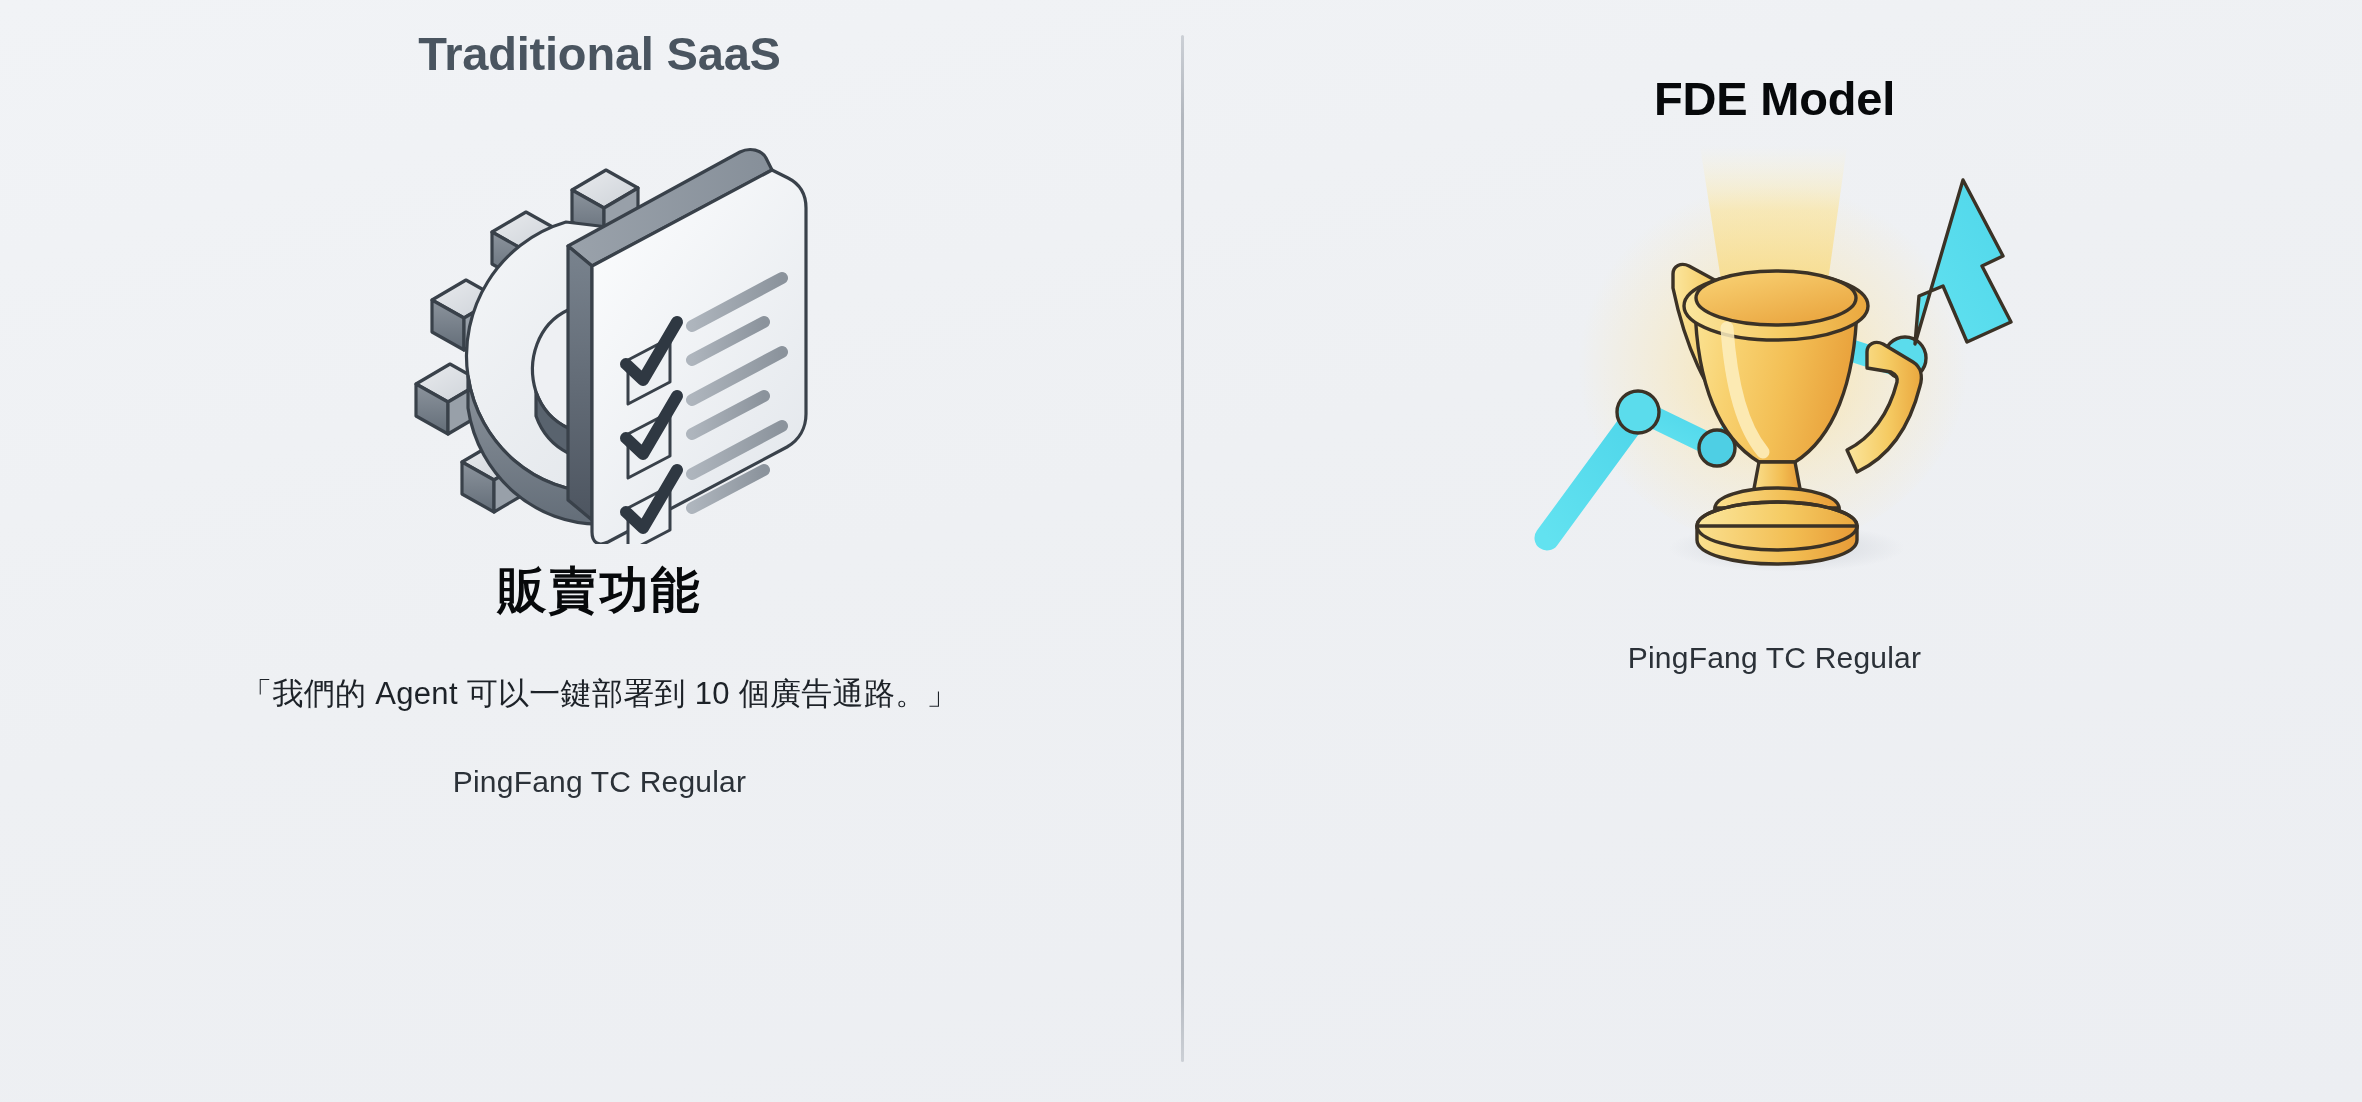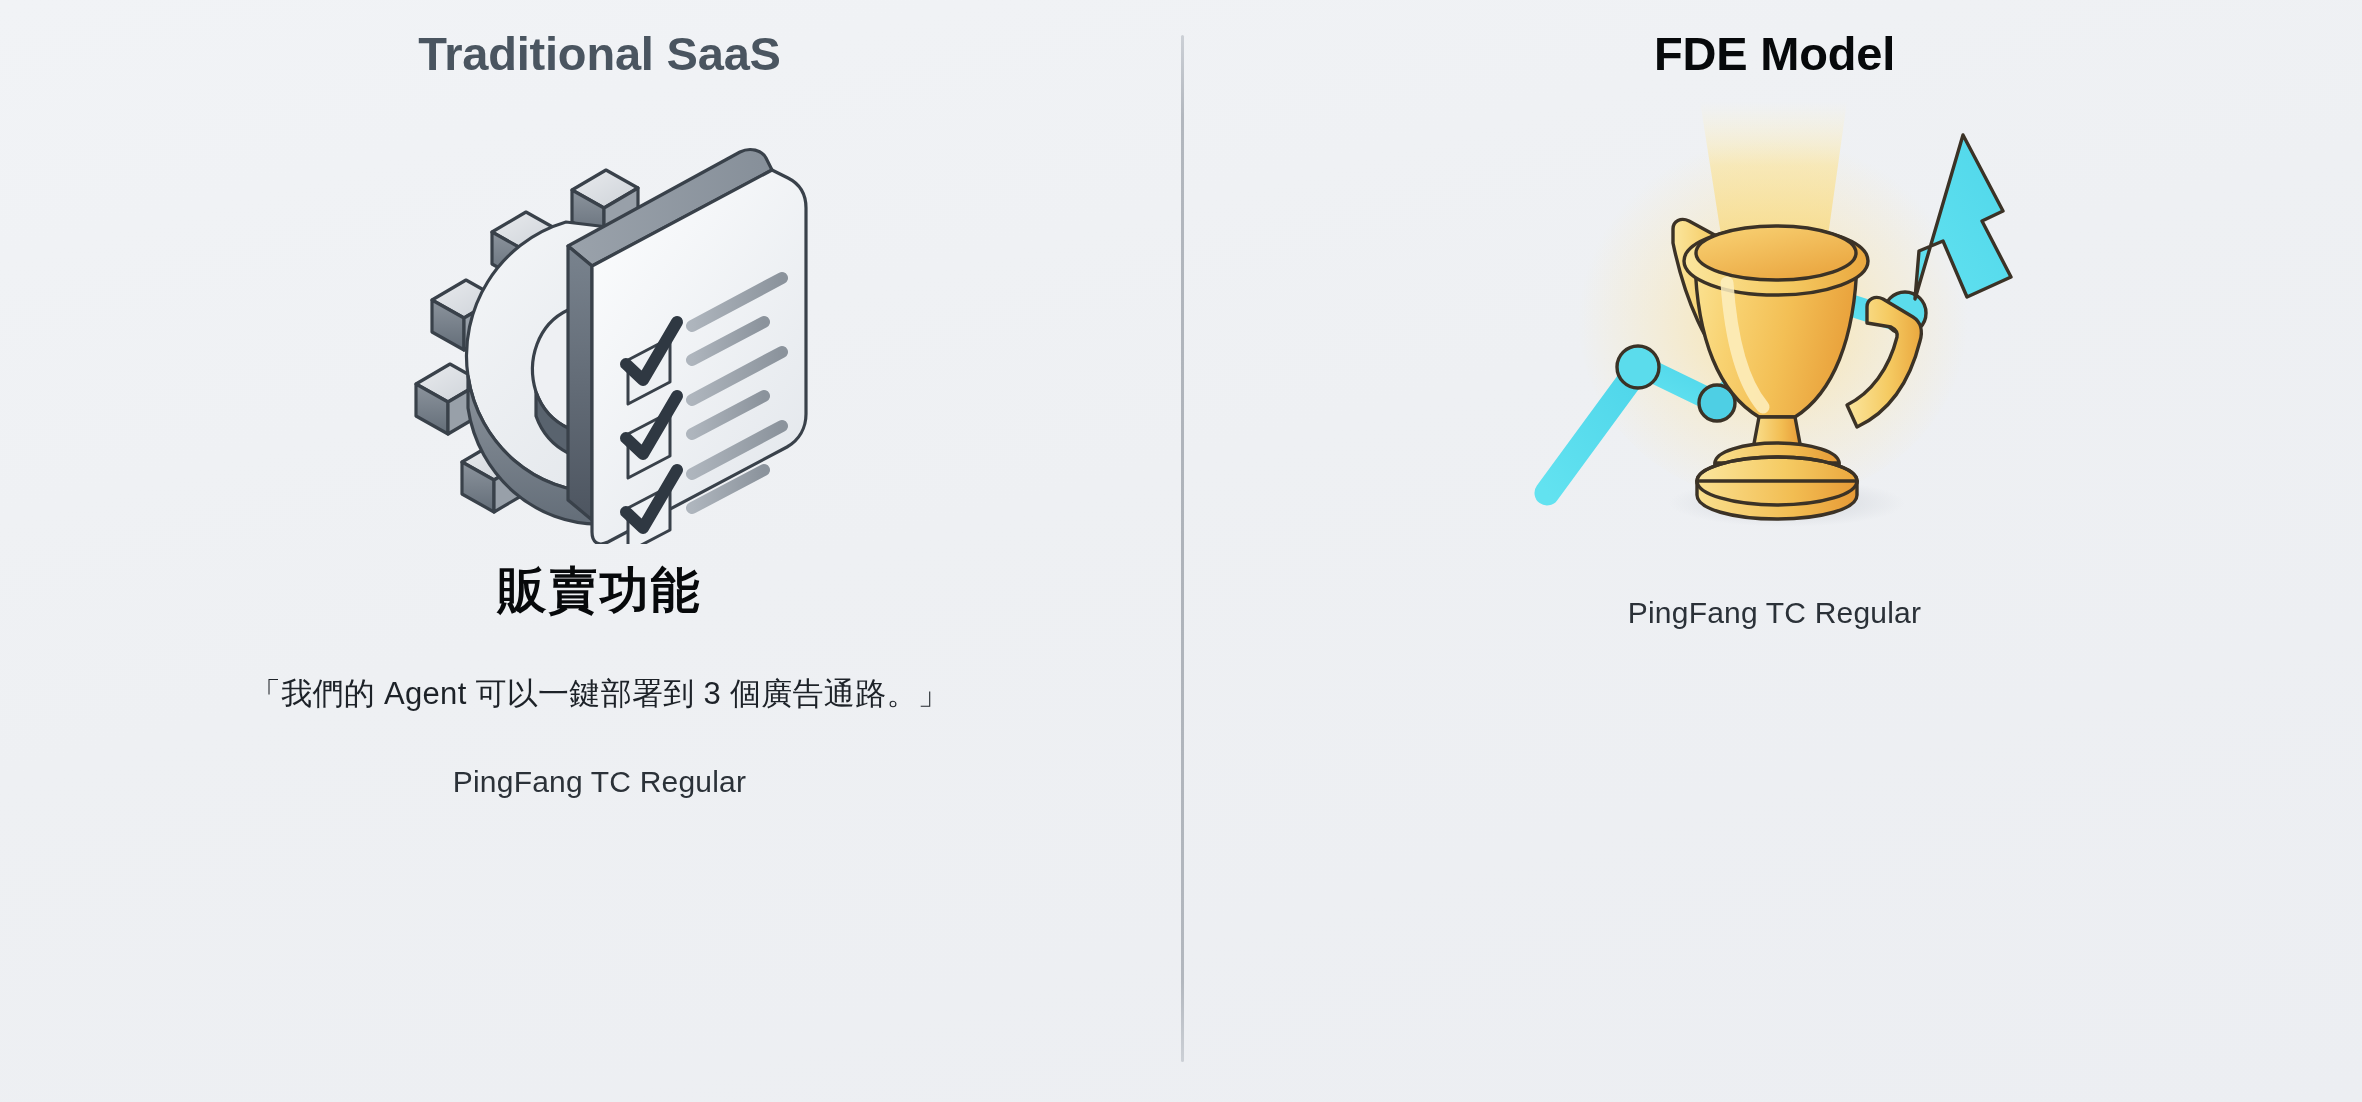--- a/index.html
+++ b/index.html
@@ -41,21 +41,21 @@
     align-items: center;
     padding-top: 26px;
   }
   .col-title {
     font-size: 47px;
     font-weight: bold;
     letter-spacing: -0.2px;
     line-height: 1.2;
   }
   .col-left .col-title { color: #4a5560; }
-  .col-right .col-title { color: #07090b; }
+  .col-right .col-title { color: #07090b; margin-top: 45px; }
 
   .art {
     width: 560px;
     height: 450px;
     margin-top: 14px;
     display: flex;
     align-items: center;
     justify-content: center;
     position: relative;
   }
@@ -221,21 +221,21 @@
 
               <path d="M352 360 L442 312" stroke="url(#gLine)" stroke-width="12" stroke-linecap="round"></path>
               <path d="M352 394 L424 356" stroke="url(#gLine)" stroke-width="12" stroke-linecap="round"></path>
             </g>
           </g>
         </svg>
       </div>
 
       <div class="headline">販賣功能</div>
 
-      <div class="quote">「我們的 Agent 可以一鍵部署到 3 個廣告通路。」</div>
+      <div class="quote">「我們的 Agent 可以一鍵部署到 10 個廣告通路。」</div>
 
       <div class="note">
         <span class="note-font">PingFang TC Regular</span>
       </div>
     </div>
 
     <div class="col col-right">
 
       <div class="col-title">FDE Model</div>
 

